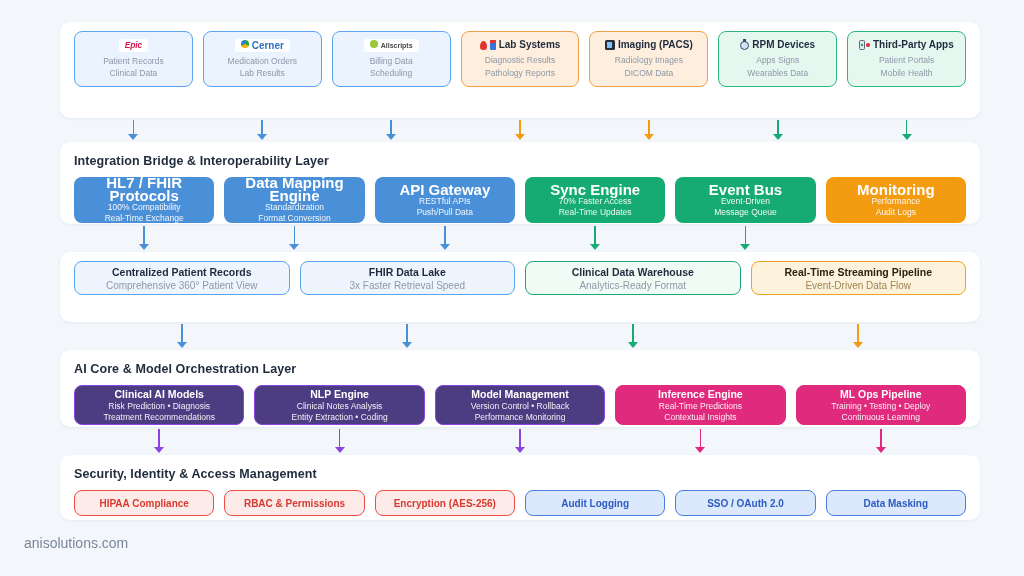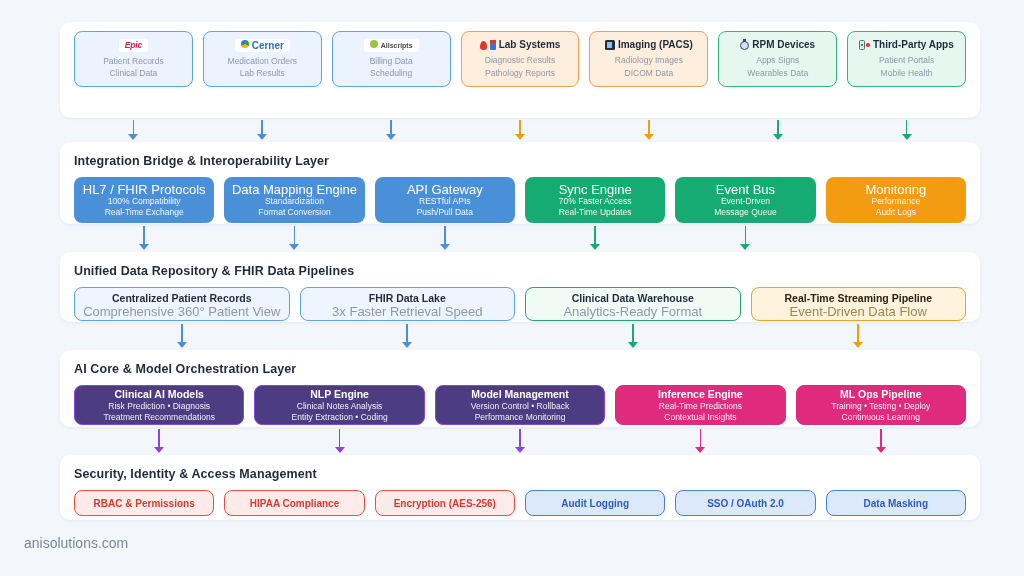--- a/index.html
+++ b/index.html
@@ -62,30 +62,30 @@
     margin-bottom: 3px; line-height: 12px;
   }
   .src .sub { font-size: 8.5px; color: #8d98a8; line-height: 11.5px; }
 
   .src.blue   { background: #eaf3fe; border-color: #5ca4ef; }
   .src.orange { background: #fdeedd; border-color: #f0a04b; }
   .src.green  { background: #e6f7f0; border-color: #2db87d; }
 
   
   .bridge { height: 46px; padding: 4px; gap: 0px; color: #fff; }
-  .bridge .hdr { font-size: 13px; font-weight: normal; line-height: 13px; }
+  .bridge .hdr { font-size: 15px; font-weight: bold; line-height: 13px; }
   .bridge .sub { font-size: 8.5px; line-height: 11px; opacity: .93; }
   .bridge.b-blue   { background: #4a90d9; }
   .bridge.b-green  { background: #16ab72; }
   .bridge.b-orange { background: #f39c12; }
 
   
   .repo { height: 34px; padding: 3px; gap: 1px; }
   .repo .hdr { font-size: 10.5px; font-weight: bold; line-height: 13px; }
-  .repo .sub { font-size: 13px; line-height: 11px; }
+  .repo .sub { font-size: 10px; line-height: 11px; }
   .repo.r-blue   { background: #eff5fe; border-color: #5ca4ef; }
   .repo.r-blue .hdr { color: #1f2b3d; } .repo.r-blue .sub { color: #8d98a8; }
   .repo.r-green  { background: #f1fbf6; border-color: #1fa873; }
   .repo.r-green .hdr { color: #1f2b3d; } .repo.r-green .sub { color: #8d98a8; }
   .repo.r-orange { background: #fdf3dd; border-color: #eda420; }
   .repo.r-orange .hdr { color: #2b2414; } .repo.r-orange .sub { color: #a08450; }
 
   
   .ai { height: 40px; padding: 3px; color: #fff; }
   .ai .hdr { font-size: 10.5px; font-weight: bold; line-height: 13px; }
@@ -237,21 +237,20 @@
       </div>
       <div class="node bridge b-orange">
         <div class="hdr">Monitoring</div>
         <div class="sub">Performance</div>
         <div class="sub">Audit Logs</div>
       </div>
     </div>
   </div>
 
   <div class="layer" id="layer3" style="top:252px; height:70px;">
-    <div class="layer-title">Unified Data Repository &amp; FHIR Data Pipelines</div>
     <div class="row">
       <div class="node repo r-blue">
         <div class="hdr">Centralized Patient Records</div>
         <div class="sub">Comprehensive 360° Patient View</div>
       </div>
       <div class="node repo r-blue">
         <div class="hdr">FHIR Data Lake</div>
         <div class="sub">3x Faster Retrieval Speed</div>
       </div>
       <div class="node repo r-green">
@@ -292,22 +291,22 @@
         <div class="hdr">ML Ops Pipeline</div>
         <div class="sub">Training • Testing • Deploy</div>
         <div class="sub">Continuous Learning</div>
       </div>
     </div>
   </div>
 
   <div class="layer" id="layer5" style="top:455px; height:65px;">
     <div class="layer-title">Security, Identity &amp; Access Management</div>
     <div class="row">
+      <div class="node sec s-red">HIPAA Compliance</div>
       <div class="node sec s-red">RBAC &amp; Permissions</div>
-      <div class="node sec s-red">HIPAA Compliance</div>
       <div class="node sec s-red">Encryption (AES-256)</div>
       <div class="node sec s-blue">Audit Logging</div>
       <div class="node sec s-blue">SSO / OAuth 2.0</div>
       <div class="node sec s-blue">Data Masking</div>
     </div>
   </div>
 
   <div class="footer">anisolutions.com</div>
 
   <div id="arrow-layer">

